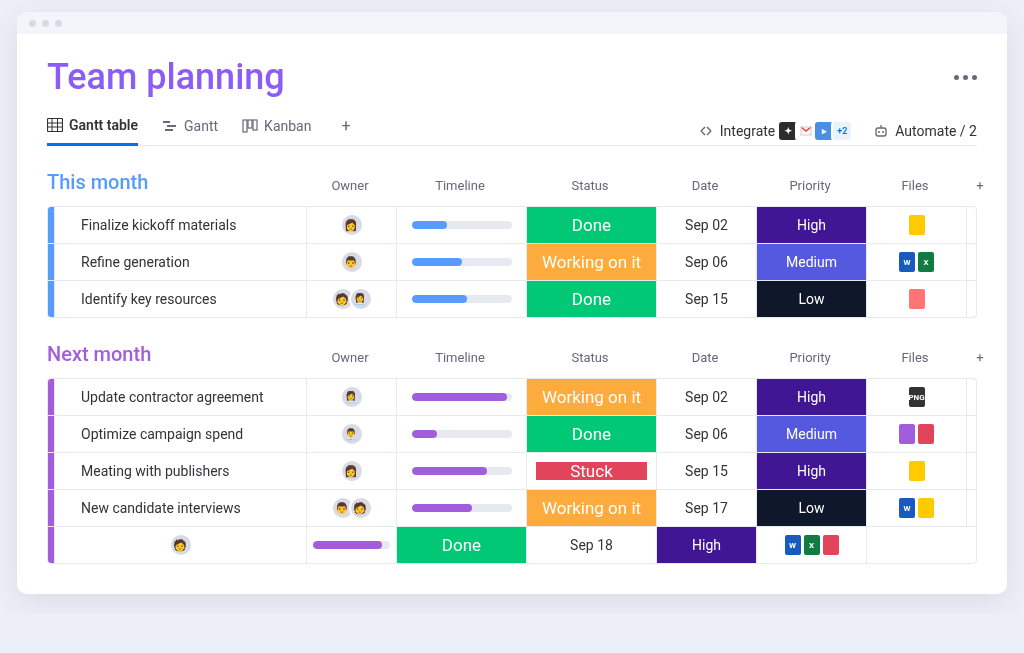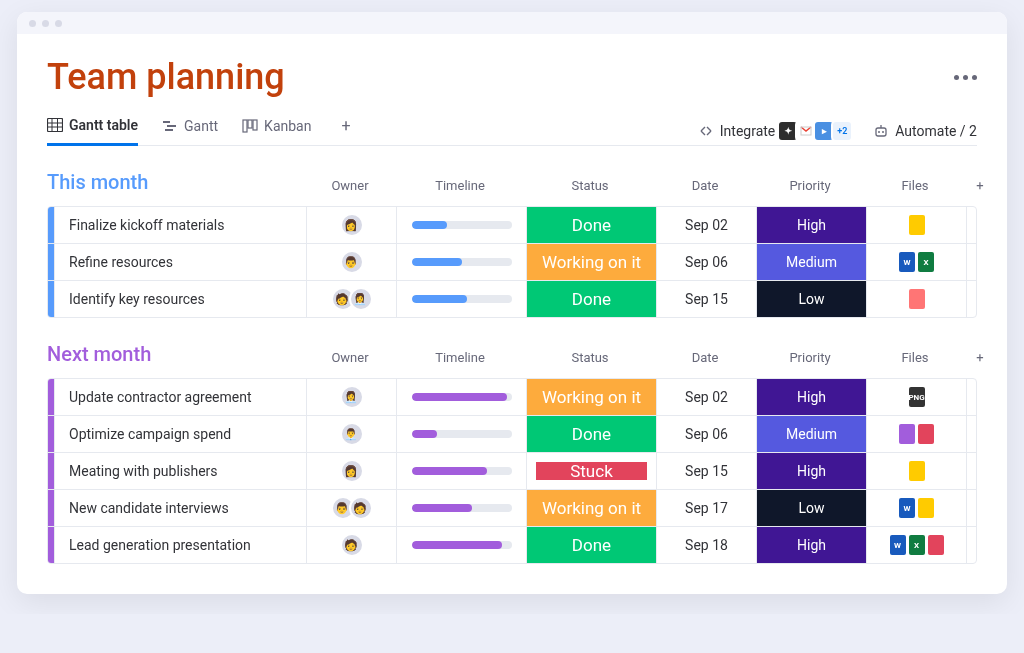--- a/index.html
+++ b/index.html
@@ -2,21 +2,21 @@
 <html><head>
 <meta charset="utf-8">
 <style>
   * { box-sizing: border-box; margin: 0; padding: 0; font-family: -apple-system, BlinkMacSystemFont, "Segoe UI", Roboto, Arial, sans-serif; }
   body { background: #eceef8; padding: 12px 16px 20px; }
   .window { background: #fff; border-radius: 10px; box-shadow: 0 8px 30px rgba(0,0,0,0.08); overflow: hidden; width: 990px; margin: 0 auto; }
   .titlebar { background: #f4f5fb; height: 22px; display: flex; align-items: center; padding: 0 12px; gap: 6px; }
   .dot { width: 7px; height: 7px; border-radius: 50%; background: #d8dae6; }
   .content { padding: 22px 30px 30px; }
   .header { display:flex; justify-content:space-between; align-items:center; }
-  .title { font-size: 36px; font-weight: 500; color:#c2410c; }
+  .title { font-size: 36px; font-weight: 500; color:#8b5cf6; }
   .more-dots { color:#676879; display:flex; gap:4px; cursor:pointer; }
   .more-dots span { width:5px; height:5px; border-radius:50%; background:#676879; }
   .tabs-row { display:flex; align-items:center; justify-content:space-between; border-bottom:1px solid #e6e9ef; margin-top:18px; }
   .tabs { display:flex; align-items:center; gap:24px; }
   .tab { display:flex; align-items:center; gap:6px; padding:0 0 10px; color:#676879; font-size:14px; cursor:pointer; }
   .tab.active { color:#323338; font-weight:600; border-bottom:3px solid #0073ea; margin-bottom:-1px; }
   .tab-icon { width:16px; height:14px; }
   .add-view { font-size:16px; font-weight:400; color:#676879; padding:0 6px 10px; cursor:pointer; }
   .right-actions { display:flex; align-items:center; gap:20px; }
   .action { display:flex; align-items:center; gap:6px; color:#323338; font-size:14px; cursor:pointer; }
@@ -26,21 +26,21 @@
   .group { margin-top: 24px; }
   .group-title { font-size: 20px; font-weight:500; margin-bottom:6px; }
   .group-title.blue{color:#579bfc;} .group-title.purple{color:#a25ddc;}
   .table { border:1px solid #e6e9ef; border-radius:4px; overflow:hidden; }
   .row { display:grid; grid-template-columns: 6px 252px 90px 130px 130px 100px 110px 100px 30px; align-items:center; min-height:36px; border-top:1px solid #e6e9ef;}
   .row:first-child{border-top:none;}
   .group-bar { align-self:stretch; }
   .group-bar.blue{background:#579bfc;} .group-bar.purple{background:#a25ddc;}
   .cell { height:36px; display:flex; align-items:center; justify-content:center; font-size:14px; color:#323338; border-left:1px solid #e6e9ef; padding:0 6px;}
   .row .cell:first-of-type{border-left:none;}
-  .cell.name { justify-content:flex-start; padding-left:14px; cursor:pointer; }
+  .cell.name { justify-content:flex-start; padding-left:26px; cursor:pointer; }
   .owner-avatars { display:flex; }
   .avatar { width:24px; height:24px; border-radius:50%; background:#d8dae6; border:2px solid #fff; margin-left:-6px; display:flex; align-items:center; justify-content:center; font-size:11px; }
   .avatar:first-child{margin-left:0;}
   .timeline-bar { width:100px; height:8px; background:#e6e9ef; border-radius:4px; overflow:hidden; }
   .timeline-fill { height:100%; border-radius:4px; }
   .timeline-fill.blue{background:#579bfc;} .timeline-fill.purple{background:#a25ddc;}
   .status-pill { width:100%; height:100%; display:flex; align-items:center; justify-content:center; color:#fff; font-size:17px;}
   .status-done{background:#00c875;} .status-working{background:#fdab3d;} .status-stuck{background:#e2445c;}
   .priority-pill { width:100%; height:100%; display:flex; align-items:center; justify-content:center; color:#fff; font-size:14px;}
   .prio-high{background:#401694;} .prio-medium{background:#5559df;} .prio-low{background:#0f172a;}
@@ -169,21 +169,21 @@
               </div>
       <div class="cell">
                 <div class="file-icons">
                   <div class="file-icon fi-yellow"></div>
                 </div>
               </div>
       <div class="cell"></div>
             </div>
             <div class="row">
       <div class="group-bar blue"></div>
-      <div class="cell name">Refine resources</div>
+      <div class="cell name">Refine generation</div>
       <div class="cell">
                 <div class="owner-avatars">
                   <div class="avatar">👨</div>
                 </div>
               </div>
       <div class="cell">
                 <div class="timeline-bar">
                   <div class="timeline-fill blue" style="width:50%"></div>
                 </div>
               </div>
@@ -352,21 +352,20 @@
       <div class="cell">
                 <div class="file-icons">
                   <div class="file-icon fi-word">W</div>
                   <div class="file-icon fi-yellow"></div>
                 </div>
               </div>
       <div class="cell"></div>
             </div>
             <div class="row">
       <div class="group-bar purple"></div>
-      <div class="cell name">Lead generation presentation</div>
       <div class="cell">
                 <div class="owner-avatars">
                   <div class="avatar">🧑</div>
                 </div>
               </div>
       <div class="cell">
                 <div class="timeline-bar">
                   <div class="timeline-fill purple" style="width:90%"></div>
                 </div>
               </div>

